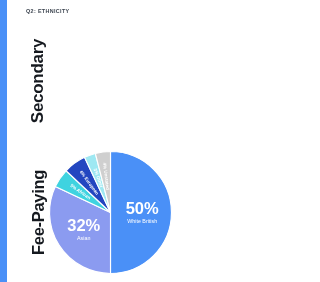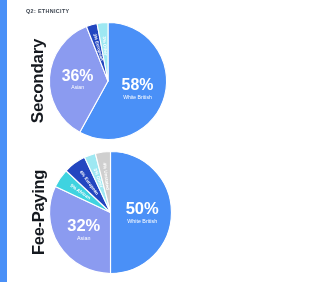--- a/index.html
+++ b/index.html
@@ -100,34 +100,20 @@
 <body>
 
 <div id="card">
 
   <div id="accent-bar"></div>
 
   <div id="header">Q2: ETHNICITY</div>
 
   <div class="panel" id="panel-secondary">
     <div class="side-label">Secondary</div>
-    <div class="pie-wrap" id="pie-secondary-wrap">
-      <svg class="pie-svg" viewBox="0 0 100 100">
-          <path d="M 50 50 L 50.000 2.000 A 48 48 0 1 1 26.876 92.063 Z" fill="#4a90f7" stroke="#ffffff" stroke-width="0.9" stroke-linejoin="round"></path>
-          <path d="M 50 50 L 26.876 92.063 A 48 48 0 0 1 32.330 5.371 Z" fill="#8b9bf0" stroke="#ffffff" stroke-width="0.9" stroke-linejoin="round"></path>
-          <path d="M 50 50 L 32.330 5.371 A 48 48 0 0 1 41.006 2.850 Z" fill="#2346c0" stroke="#ffffff" stroke-width="0.9" stroke-linejoin="round"></path>
-          <path d="M 50 50 L 41.006 2.850 A 48 48 0 0 1 50.000 2.000 Z" fill="#9ee8f2" stroke="#ffffff" stroke-width="0.9" stroke-linejoin="round"></path>
-          <text x="74.18" y="57.71" text-anchor="middle" font-size="13" font-family="&quot;Liberation Sans&quot;, sans-serif" class="big-pct">58%</text>
-          <text x="74.18" y="64.71" text-anchor="middle" font-size="4.2" font-family="&quot;Liberation Sans&quot;, sans-serif" class="big-name">White British</text>
-          <text x="25.09" y="49.93" text-anchor="middle" font-size="13" font-family="&quot;Liberation Sans&quot;, sans-serif" class="big-pct">36%</text>
-          <text x="25.09" y="56.93" text-anchor="middle" font-size="4.2" font-family="&quot;Liberation Sans&quot;, sans-serif" class="big-name">Asian</text>
-          <text x="41.97" y="22.34" text-anchor="middle" dominant-baseline="middle" font-size="3.6" font-family="&quot;Liberation Sans&quot;, sans-serif" transform="rotate(73.80 41.97 22.34)" class="thin-label">3% European</text>
-          <text x="47.29" y="21.33" text-anchor="middle" dominant-baseline="middle" font-size="3.6" font-family="&quot;Liberation Sans&quot;, sans-serif" transform="rotate(84.60 47.29 21.33)" class="thin-label">3% Other</text>
-        </svg>
-    </div>
   </div>
 
   <div class="panel" id="panel-fee">
     <div class="side-label">Fee-Paying</div>
     <div class="pie-wrap" id="pie-fee-wrap">
       <svg class="pie-svg" viewBox="0 0 100 100">
           <path d="M 50 50 L 50.000 2.000 A 48 48 0 0 1 50.000 98.000 Z" fill="#4a90f7" stroke="#ffffff" stroke-width="0.9" stroke-linejoin="round"></path>
           <path d="M 50 50 L 50.000 98.000 A 48 48 0 0 1 6.568 29.563 Z" fill="#8b9bf0" stroke="#ffffff" stroke-width="0.9" stroke-linejoin="round"></path>
           <path d="M 50 50 L 6.568 29.563 A 48 48 0 0 1 15.010 17.142 Z" fill="#3fd3e0" stroke="#ffffff" stroke-width="0.9" stroke-linejoin="round"></path>
           <path d="M 50 50 L 15.010 17.142 A 48 48 0 0 1 29.563 6.568 Z" fill="#2346c0" stroke="#ffffff" stroke-width="0.9" stroke-linejoin="round"></path>

